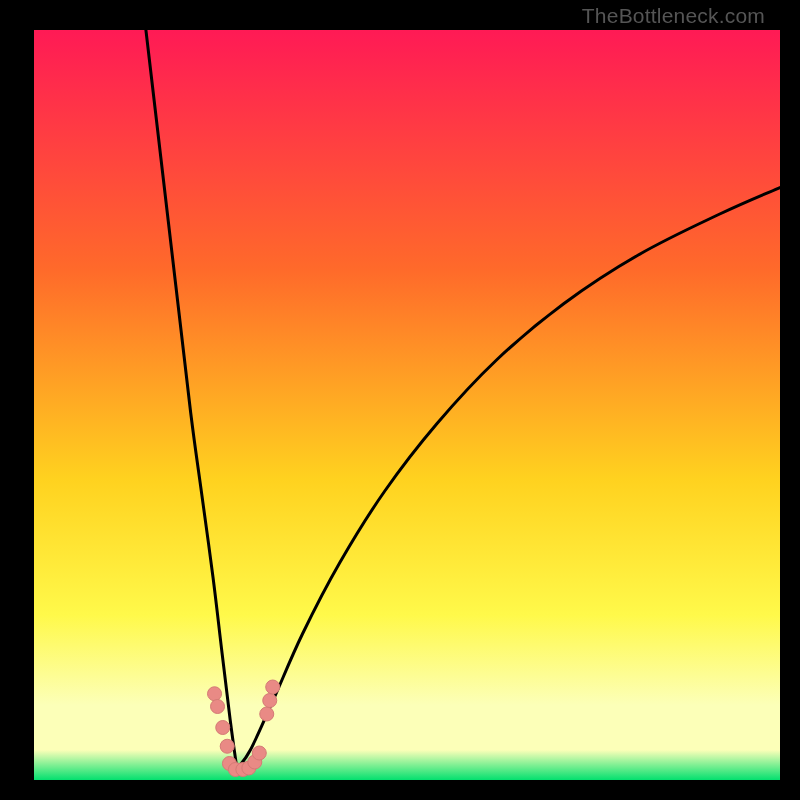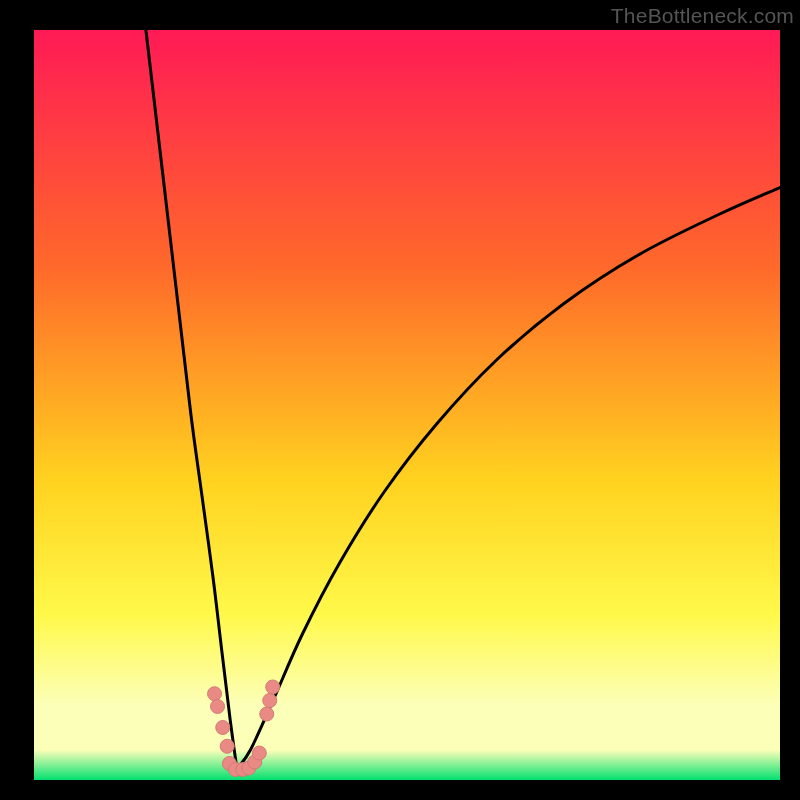--- a/index.html
+++ b/index.html
@@ -13,21 +13,21 @@
   }
   .stage {
     position: relative;
     width: 800px;
     height: 800px;
     background: #000;
   }
   .watermark {
     position: absolute;
     top: 4px;
-    right: 6px;
+    right: 35px;
     color: #555;
     font-size: 21px;
     font-weight: 500;
     letter-spacing: 0.2px;
     z-index: 10;
   }
   svg.plot {
     position: absolute;
     left: 0;
     top: 0;

